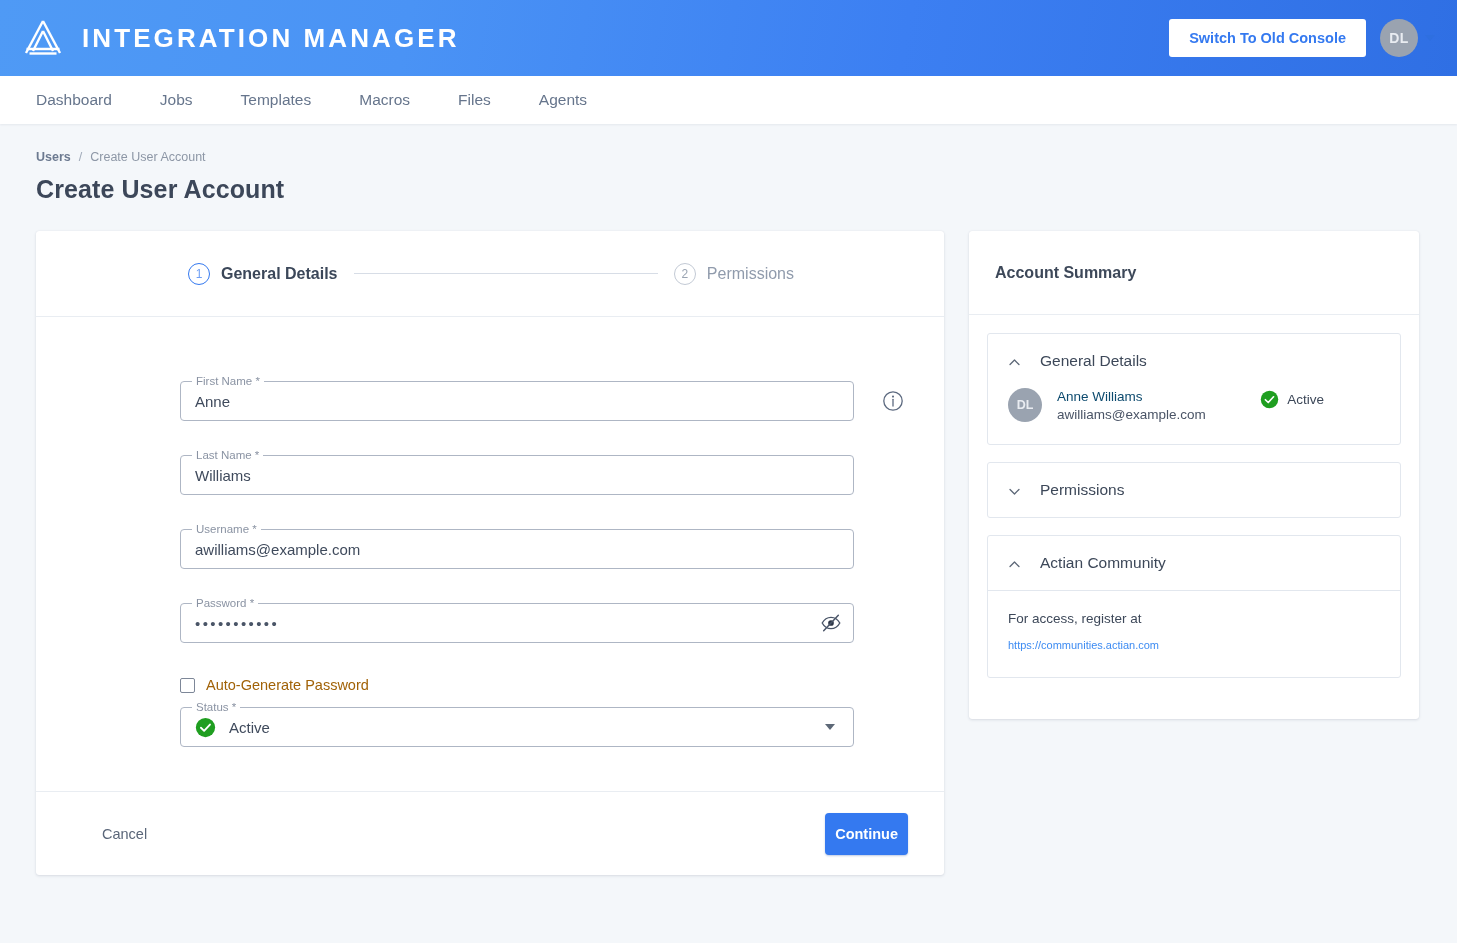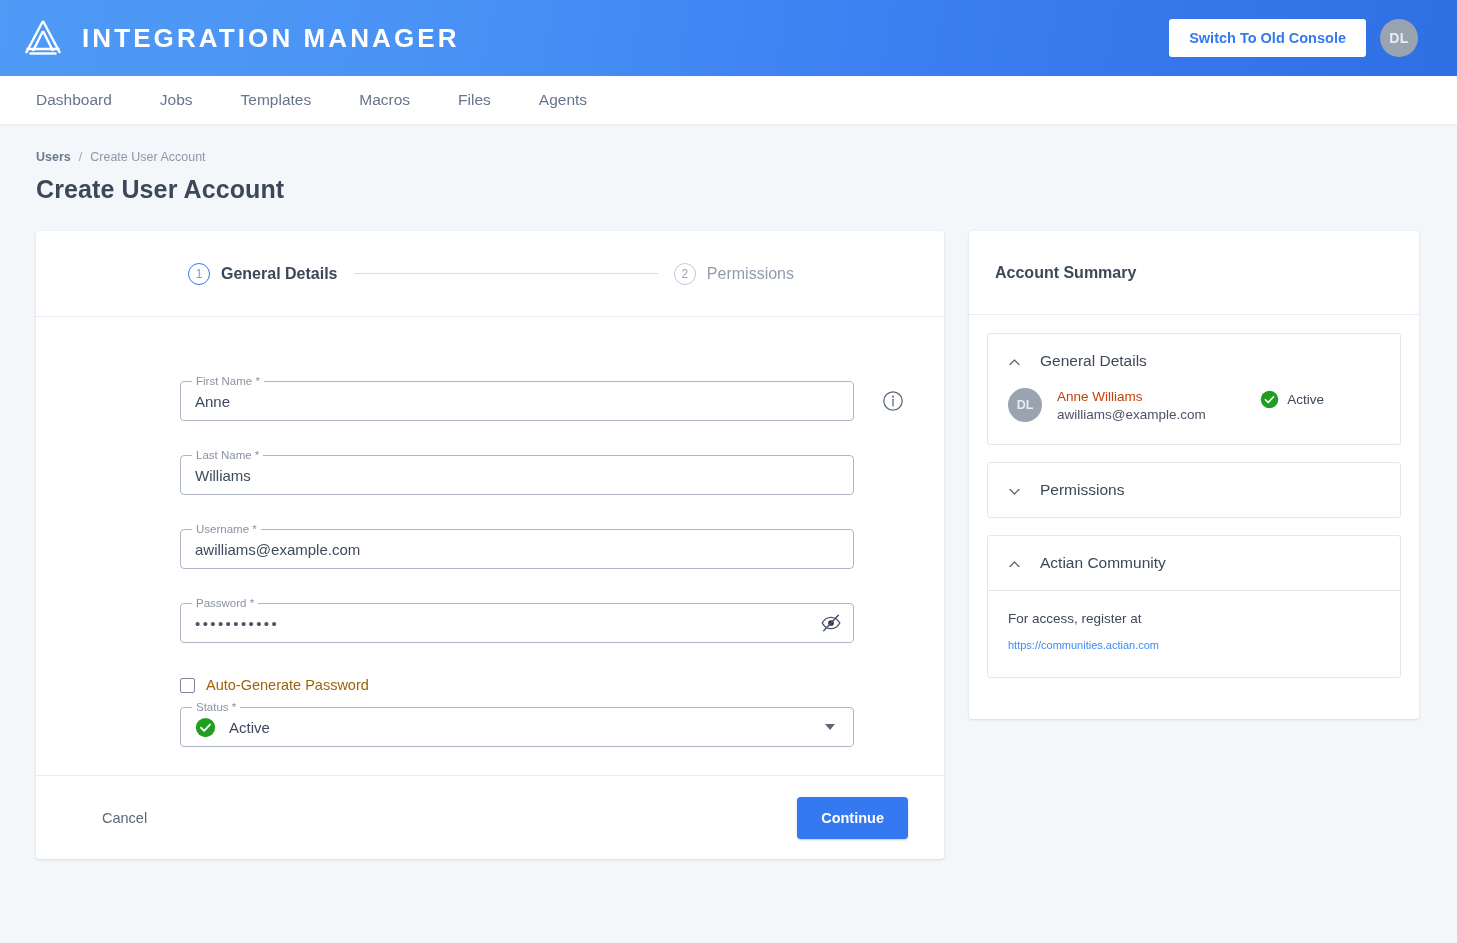--- a/index.html
+++ b/index.html
@@ -251,21 +251,21 @@
     padding: 8px 10px;
   }
   .btn-primary {
     background: #3479f0;
     color: #fff;
     border: none;
     border-radius: 4px;
     font-family: inherit;
     font-size: 14.5px;
     font-weight: 600;
-    padding: 13px 24px;
+    padding: 13px 10px;
     cursor: pointer;
     box-shadow: 0 1px 2px rgba(40,80,160,.3);
   }
 
   
   .summary-card { width: 450px; }
   .summary-header {
     height: 84px;
     display: flex;
     align-items: center;
@@ -304,21 +304,21 @@
     width: 34px; height: 34px;
     border-radius: 50%;
     background: #9aa3b0;
     color: #e9ecf1;
     display: flex; align-items: center; justify-content: center;
     font-size: 12.5px; font-weight: 600;
     margin-right: 15px;
     flex: 0 0 auto;
   }
   .sum-ident { display: flex; flex-direction: column; gap: 3px; }
-  .sum-name { font-size: 13.5px; color: #c2410c; }
+  .sum-name { font-size: 13.5px; color: #0c4a6e; }
   .sum-email { font-size: 13.5px; color: #4a5466; }
   .sum-status {
     margin-left: auto;
     display: flex;
     align-items: center;
     gap: 8px;
     font-size: 13.5px;
     color: #3d4859;
     align-self: flex-start;
     margin-top: 2px;
@@ -439,21 +439,21 @@
               </svg>
             </span>
           </div>
         </div>
 
         <div class="check-row">
           <span class="checkbox"></span>
           <span class="check-label">Auto-Generate Password</span>
         </div>
 
-        <div class="field-row" style="margin-bottom:0;">
+        <div class="field-row" style="margin-bottom:16px;">
           <div class="mfield">
             <span class="legend"><span>Status</span> <span class="req">*</span></span>
             <span class="select-value">
               <span class="green-check">
                 <svg width="21" height="21" viewBox="0 0 24 24" aria-hidden="true">
                   <circle cx="12" cy="12" r="11" fill="#1f9e20"></circle>
                   <path d="M6.8 12.3 L10.4 15.8 L17.1 8.6" fill="none" stroke="#ffffff" stroke-width="2.1" stroke-linecap="round" stroke-linejoin="round"></path>
                 </svg>
               </span>
               <span style="font-size:15px;color:#3f4a5c;">Active</span>

